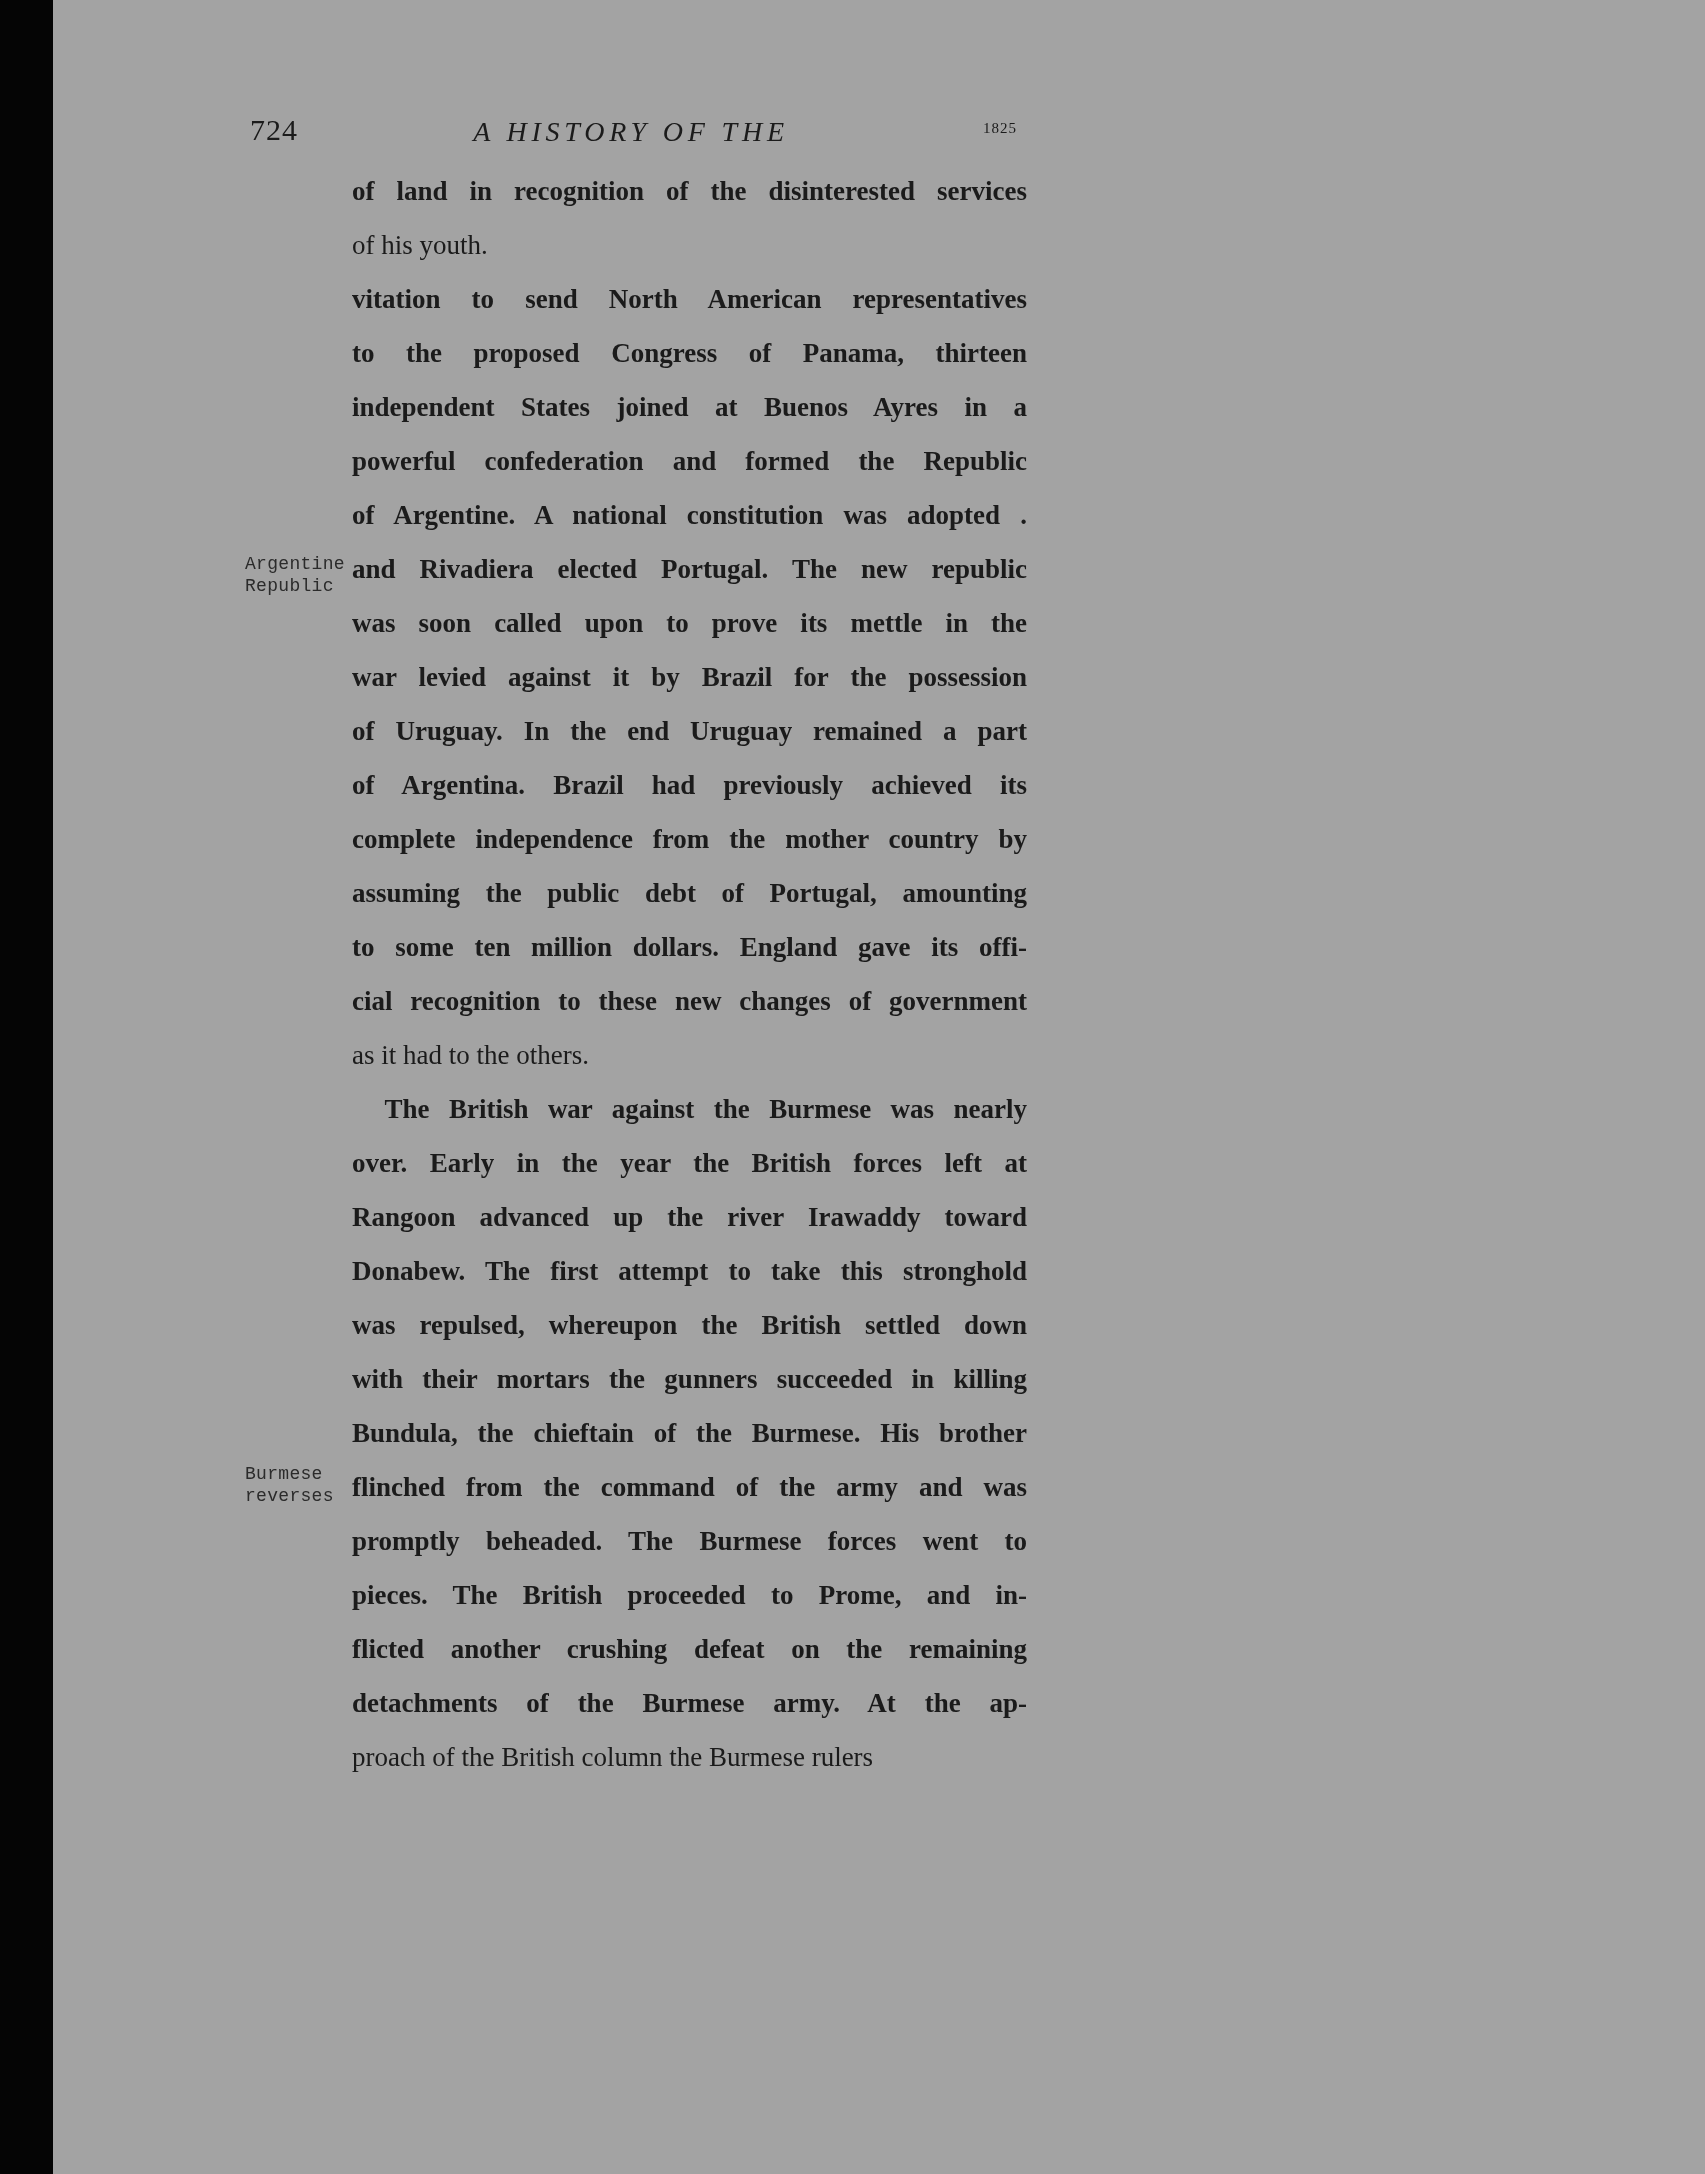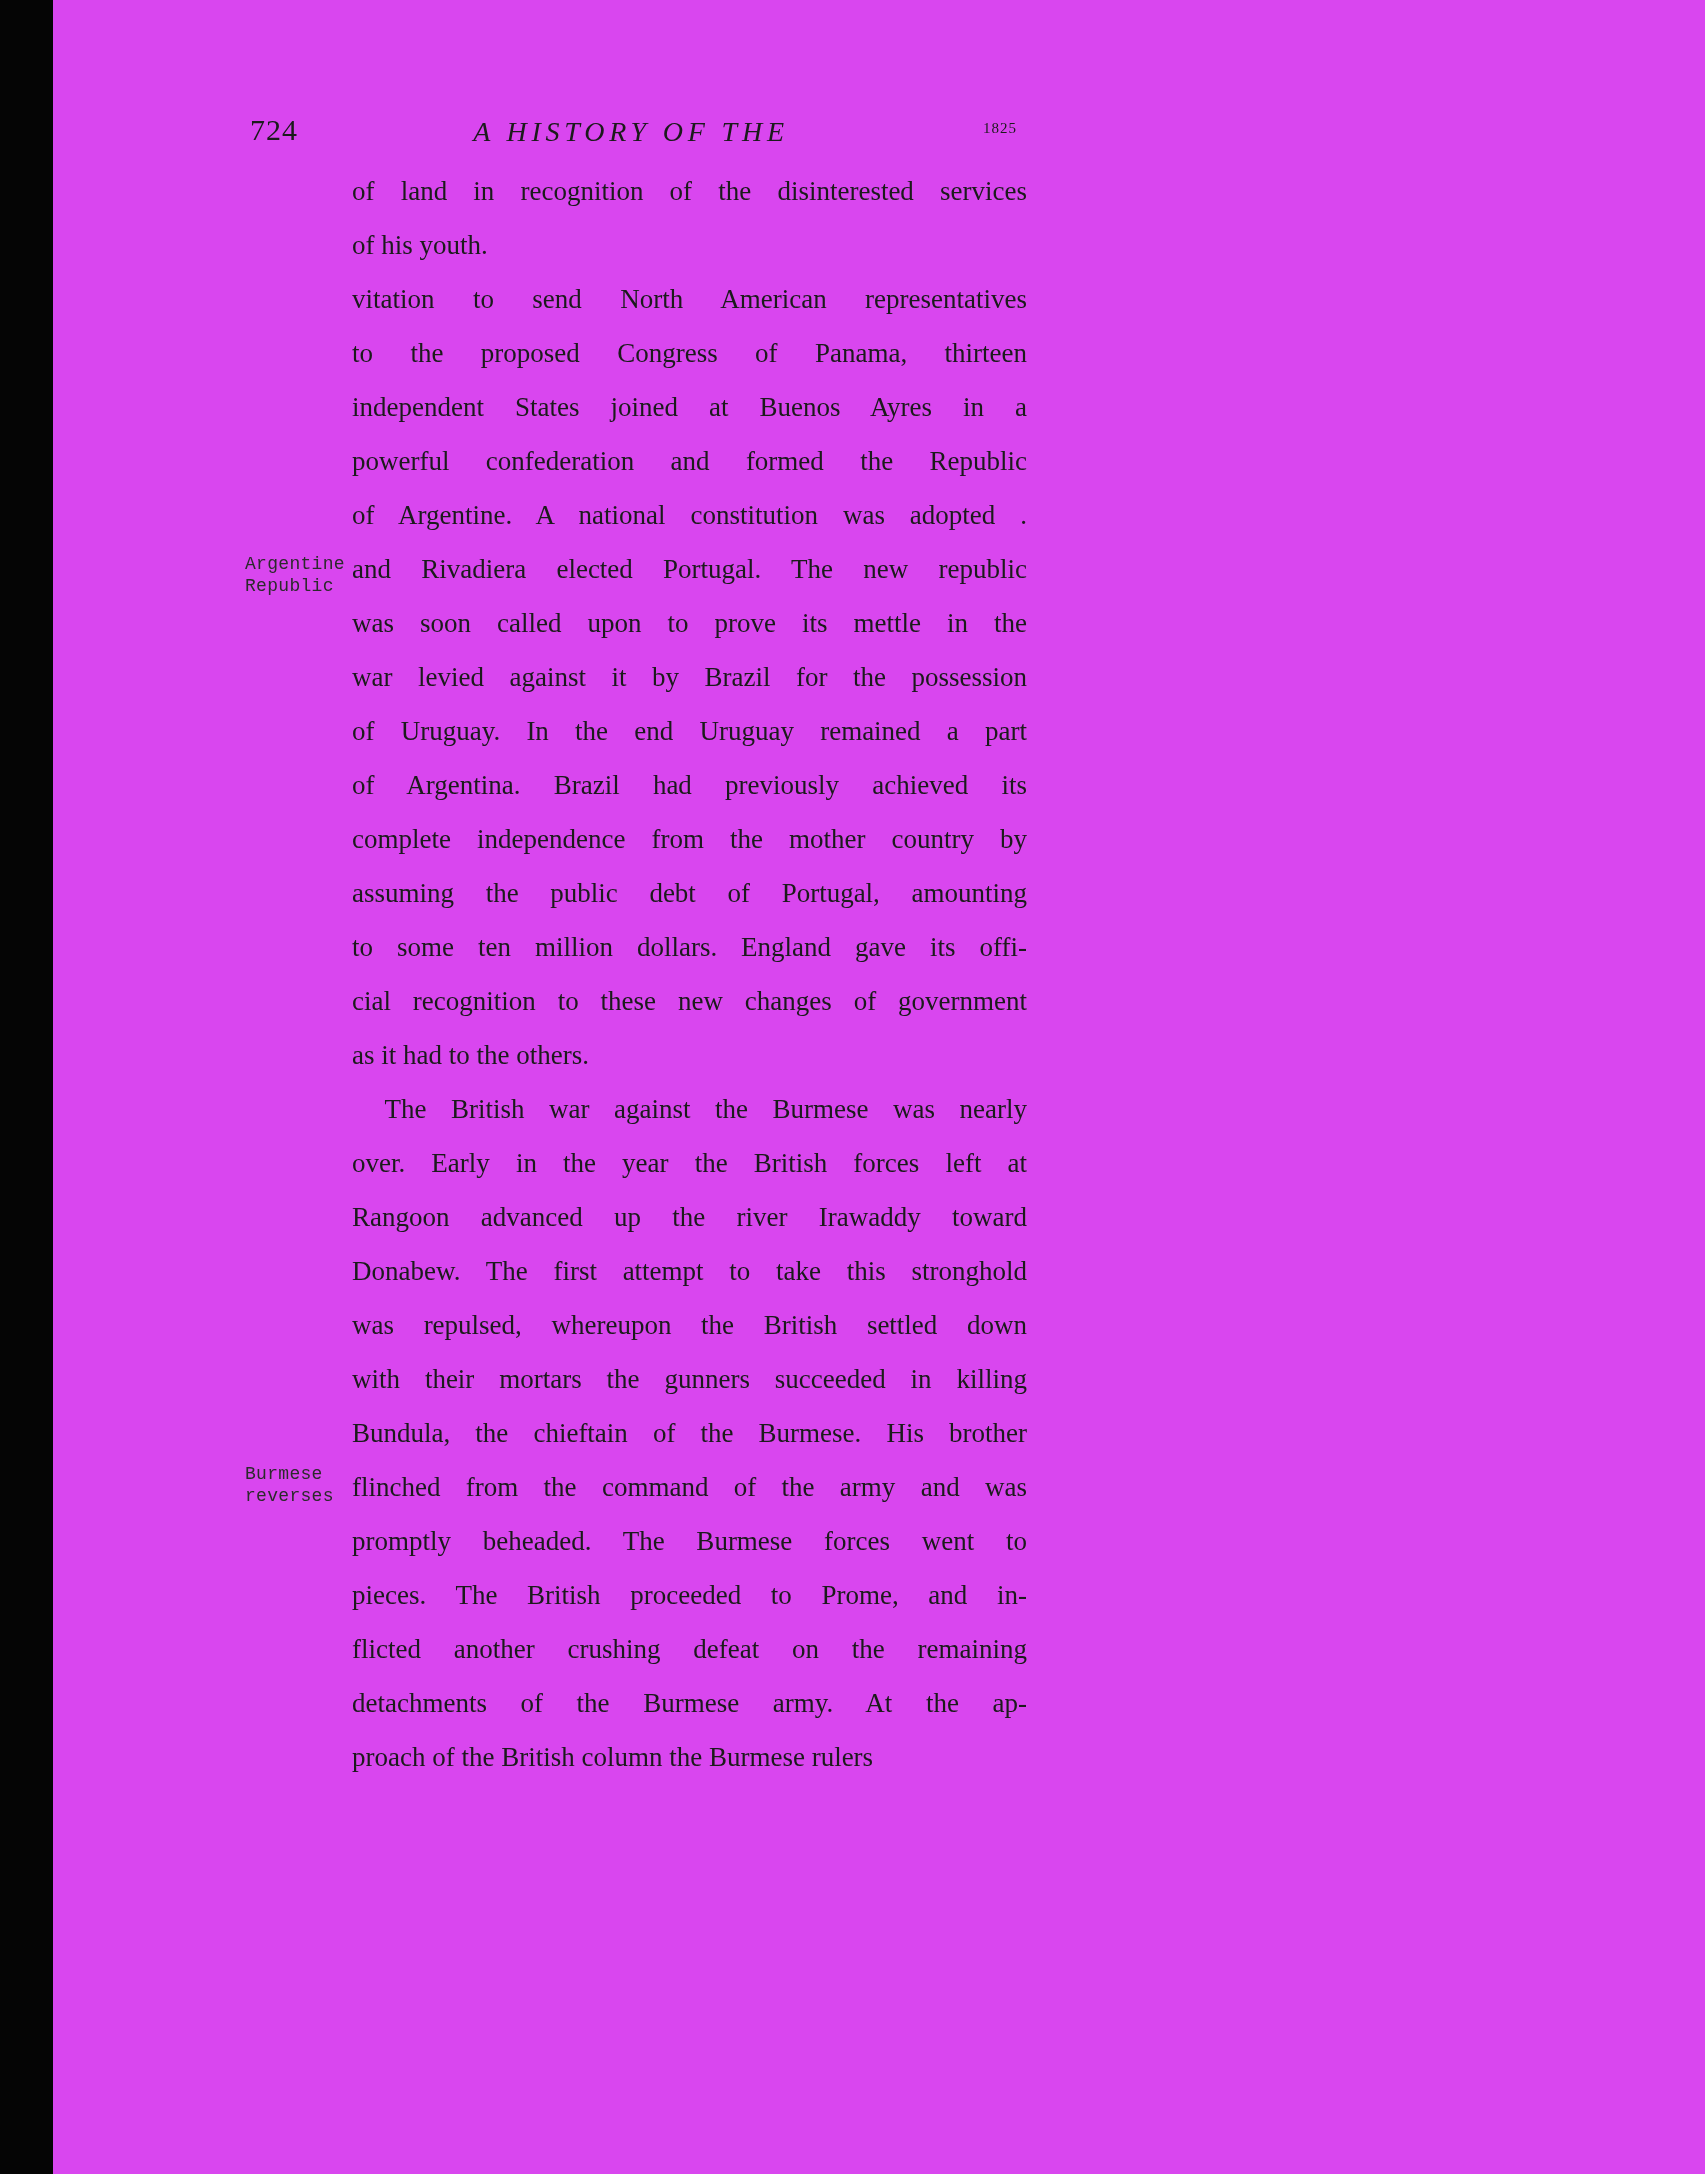--- a/index.html
+++ b/index.html
@@ -1,20 +1,20 @@
 <!DOCTYPE html>
 <html><head>
 <meta charset="utf-8">
 <style>
   html, body { margin: 0; padding: 0; background: #e8e8e8; }
   .page {
     position: relative;
     width: 1705px;
     height: 2175px;
-    background: #d946ef;
+    background: #a3a3a3;
     overflow: hidden;
     color: #1b1b1b;
     font-family: "Liberation Serif", "DejaVu Serif", serif;
   }
   .edge-strip {
     position: absolute;
     left: 0; top: 0;
     width: 53px; height: 2175px;
     background: #050505;
   }
@@ -48,20 +48,21 @@
   .line {
     height: 54px;
     line-height: 54px;
     white-space: nowrap;
     text-align: left;
   }
   .line.justify {
     white-space: normal;
     text-align: justify;
     text-align-last: justify;
+    font-weight: bold;
   }
   .line.indent { text-indent: 32.5px; }
   .margin-note {
     position: absolute;
     left: 245px;
     width: 113px;
     font-size: 18px;
     line-height: 22px;
     color: #2b2b2b;
     letter-spacing: 0.3px;

